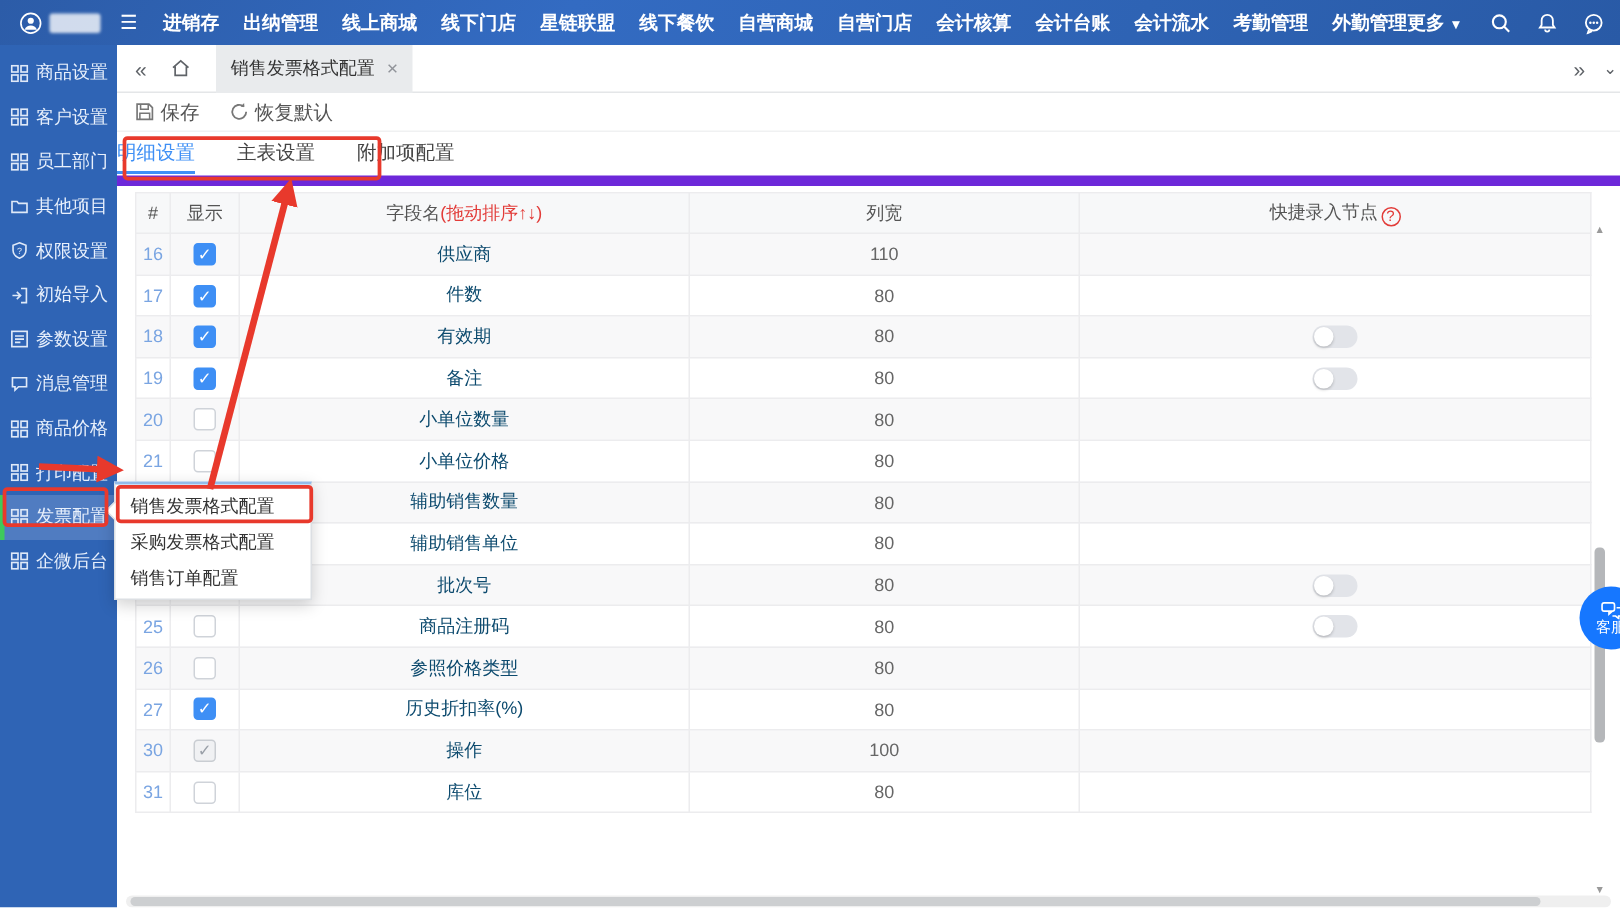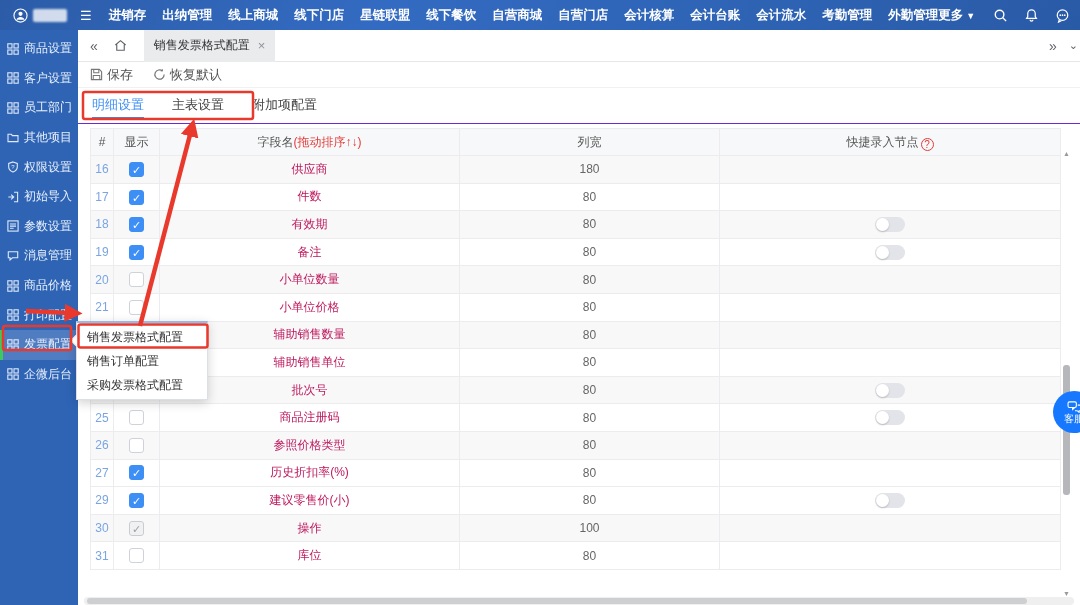--- a/index.html
+++ b/index.html
@@ -40,37 +40,37 @@
   .doc-tab{margin-left:16px;height:32px;display:flex;align-items:center;gap:8px;padding:0 10px;background:#e9ebed;font-size:12px;color:#333;cursor:pointer;}
   .doc-tab .close{color:#909399;font-size:13px;cursor:pointer;}
   .tabbar-right{margin-left:auto;display:flex;align-items:center;gap:14px;margin-right:2px;}
   .expand-ic{font-size:14px;color:#5f6368;cursor:pointer;letter-spacing:-2px;}
   .tab-caret{font-size:11px;color:#5f6368;cursor:pointer;}
 
   .toolbar{height:26px;display:flex;align-items:center;gap:20px;padding-left:12px;border-bottom:1px solid #f0f1f2;}
   .tool-btn{display:flex;align-items:center;gap:4px;font-size:13px;color:#555;cursor:pointer;}
   .tool-btn svg{display:block;}
 
-  .subtabs{height:36px;display:flex;align-items:center;gap:28px;padding-left:14px;border-bottom:1px solid #6d28d9;}
+  .subtabs{height:36px;display:flex;align-items:center;gap:28px;border-bottom:7px solid #6d28d9;}
   .subtab{font-size:13px;color:#444;cursor:pointer;position:relative;padding:9px 0 10px;}
   .subtab.active{color:var(--accent-blue);}
   .subtab.active::after{content:"";position:absolute;left:0;right:0;bottom:5px;height:2px;background:var(--accent-blue);}
 
   
   .table-wrap{position:absolute;left:12px;top:98px;width:971px;}
   table{border-collapse:collapse;width:971px;table-layout:fixed;}
   th,td{border:1px solid #ececee;}
   th{height:27px;background:#f7f8f9;font-size:12px;font-weight:normal;color:#555;text-align:center;}
   td{height:27.6px;font-size:12px;text-align:center;padding:0;}
   tr.shade td{background:#f8f8f9;}
   .col-no{width:23px;}.col-show{width:46px;}.col-field{width:300px;}.col-width{width:260px;}
   .hdr-red{color:var(--table-red);}
   .q-ic{display:inline-block;width:13px;height:13px;border:1px solid var(--table-red);border-radius:50%;color:var(--table-red);font-size:10px;line-height:12px;text-align:center;margin-left:2px;vertical-align:-2px;}
   td.c-no{color:var(--row-number-blue);}
-  td.c-field{color:#be185d;}
+  td.c-field{color:#0c4a6e;}
   td.c-width{color:#666;}
   .cb{display:inline-block;width:15px;height:15px;border:1px solid #cfd3d9;border-radius:3px;background:#fff;vertical-align:middle;cursor:pointer;}
   .cb.on{background:var(--accent-blue);border-color:var(--accent-blue);}
   .cb.on::after{content:"✓";display:block;color:#fff;font-size:11px;line-height:14px;font-weight:bold;}
   .cb.on.dis{background:#f0f1f3;border-color:#c9cdd2;}
   .cb.on.dis::after{color:#9aa0a8;}
   .toggle{display:inline-block;width:30px;height:15px;border-radius:8px;background:#e2e4e9;position:relative;vertical-align:middle;cursor:pointer;}
   .toggle .knob{position:absolute;left:1px;top:1px;width:13px;height:13px;border-radius:50%;background:#fff;box-shadow:0 1px 2px rgba(0,0,0,.2);}
 
   
@@ -337,21 +337,21 @@
           <th><span>字段名</span><span class="hdr-red">(拖动排序↑↓)</span></th>
           <th>列宽</th>
           <th><span>快捷录入节点</span><span class="q-ic">?</span></th>
         </tr>
       </thead>
       <tbody>
           <tr class="shade">
             <td class="c-no">16</td>
             <td><span class="cb on"></span></td>
             <td class="c-field">供应商</td>
-            <td class="c-width">180</td>
+            <td class="c-width">110</td>
             <td></td>
           </tr>
           <tr>
             <td class="c-no">17</td>
             <td><span class="cb on"></span></td>
             <td class="c-field">件数</td>
             <td class="c-width">80</td>
             <td></td>
           </tr>
           <tr class="shade">
@@ -416,27 +416,20 @@
             <td class="c-field">参照价格类型</td>
             <td class="c-width">80</td>
             <td></td>
           </tr>
           <tr>
             <td class="c-no">27</td>
             <td><span class="cb on"></span></td>
             <td class="c-field">历史折扣率(%)</td>
             <td class="c-width">80</td>
             <td></td>
-          </tr>
-          <tr>
-            <td class="c-no">29</td>
-            <td><span class="cb on"></span></td>
-            <td class="c-field">建议零售价(小)</td>
-            <td class="c-width">80</td>
-            <td><span class="toggle"><span class="knob"></span></span></td>
           </tr>
           <tr class="shade">
             <td class="c-no">30</td>
             <td><span class="cb on dis"></span></td>
             <td class="c-field">操作</td>
             <td class="c-width">100</td>
             <td></td>
           </tr>
           <tr>
             <td class="c-no">31</td>
@@ -454,22 +447,22 @@
     <div class="v-thumb"></div>
     <span class="v-arrow" style="top:440px;">▼</span>
   </div>
   <div class="hscroll">
     <div class="h-thumb"></div>
   </div>
 </div>
 
 <div class="ctx-menu">
     <div class="ctx-item">销售发票格式配置</div>
+    <div class="ctx-item">采购发票格式配置</div>
     <div class="ctx-item">销售订单配置</div>
-    <div class="ctx-item">采购发票格式配置</div>
   </div>
 
 <div class="service-btn">
   <svg width="15" height="12" viewBox="0 0 16 13">
       <rect x="1" y="1" width="9" height="6" rx="1.5" fill="none" stroke="#fff" stroke-width="1.2"></rect>
       <path d="M6 7.2v2l2.2-2" fill="none" stroke="#fff" stroke-width="1.2"></path>
       <path d="M11.5 4.5H14a1 1 0 0 1 1 1v4a1 1 0 0 1-1 1h-1v1.8L10.8 10.5H8.5" fill="none" stroke="#fff" stroke-width="1.2"></path>
     </svg>
   <span class="service-label">客服</span>
 

